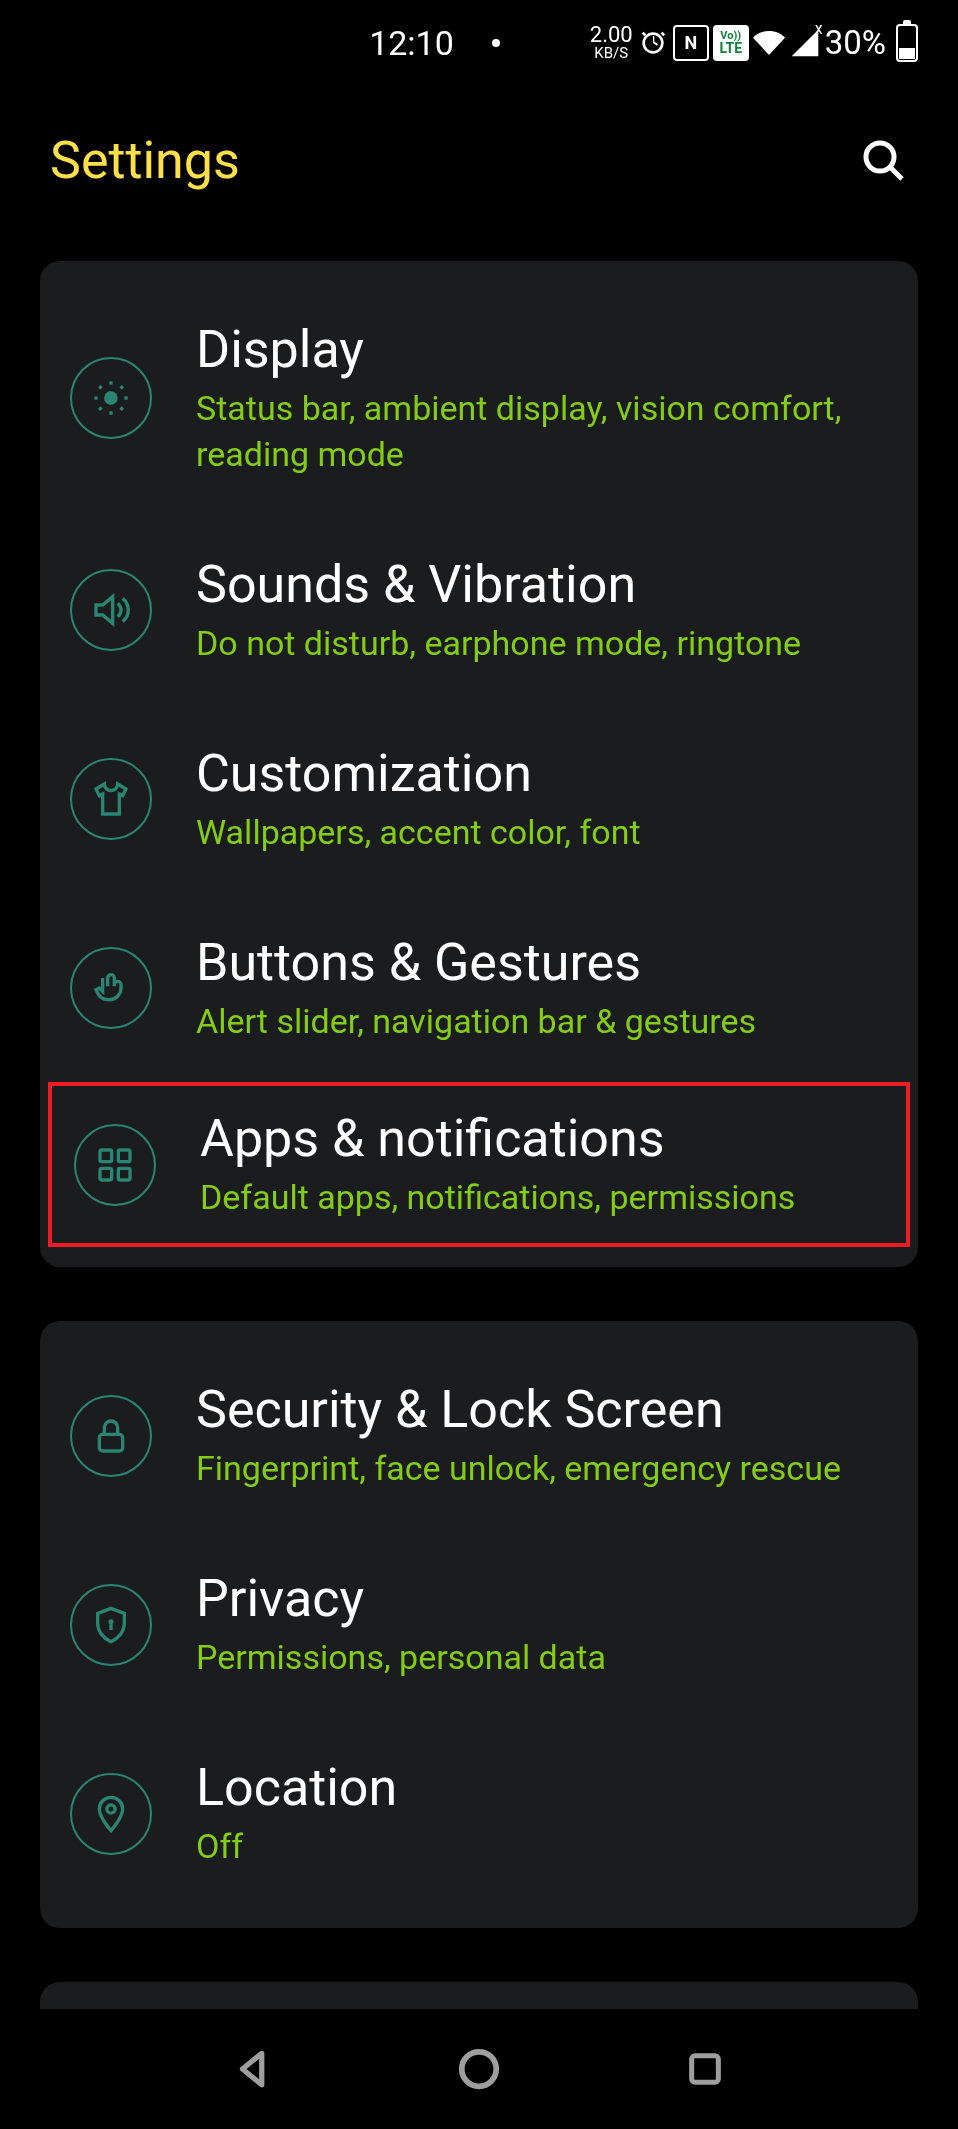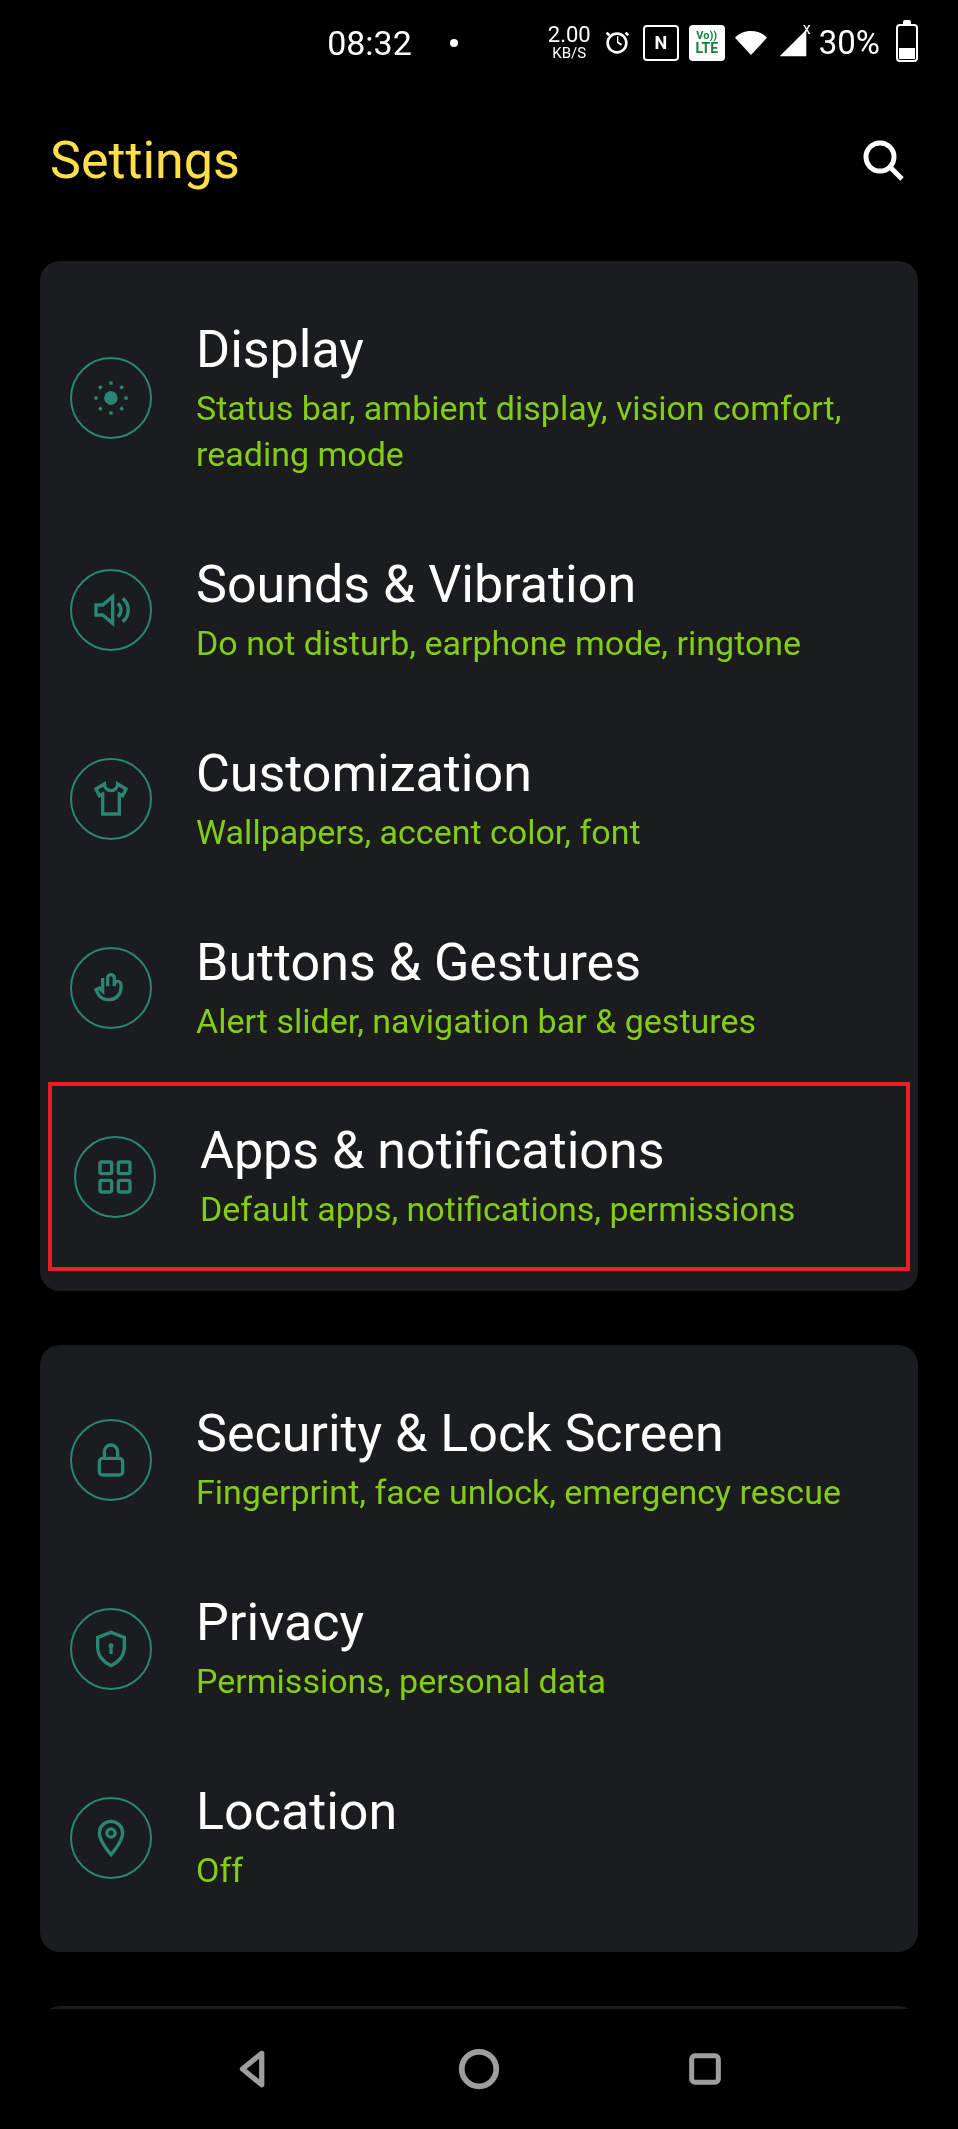--- a/index.html
+++ b/index.html
@@ -38,21 +38,21 @@
   .status-dot {
     width: 8px;
     height: 8px;
     background: #ffffff;
     border-radius: 50%;
     margin-left: 20px;
   }
   .status-right {
     display: flex;
     align-items: center;
-    gap: 10px;
+    gap: 4px;
   }
   .net-speed {
     display: flex;
     flex-direction: column;
     align-items: center;
     font-size: 20px;
     line-height: 1;
   }
   .net-speed-top {
     font-size: 22px;
@@ -161,21 +161,21 @@
   .setting-item {
     display: flex;
     align-items: center;
     padding: 38px 30px;
     gap: 44px;
     position: relative;
   }
   .setting-item.highlighted {
     border: 4px solid #ee1c25;
     margin: 0 8px;
-    padding: 34px 22px;
+    padding: 22px 22px;
   }
   .icon-circle {
     width: 82px;
     height: 82px;
     border: 2px solid #2a8573;
     border-radius: 50%;
     display: flex;
     align-items: center;
     justify-content: center;
     flex-shrink: 0;
@@ -226,21 +226,21 @@
     stroke: #9e9e9e;
     fill: none;
     stroke-width: 3;
   }
 </style>
 </head>
 <body>
 
 <div class="status-bar">
   <div class="status-left">
-    <span>08:32</span>
+    <span>12:10</span>
     <span class="status-dot"></span>
   </div>
   <div class="status-right">
     <div class="net-speed">
       <span class="net-speed-top">2.00</span>
       <span class="net-speed-bottom">KB/S</span>
     </div>
     <div class="status-icon">
       <svg viewBox="0 0 24 24">
           <path d="M12 4a8 8 0 108 8 8 8 0 00-8-8zm0 14a6 6 0 116-6 6 6 0 01-6 6zM4.9 3.5L3.5 4.9l2 2 1.4-1.4zM19.1 3.5l2 2-1.4 1.4-2-2zM12 7v5l3 2 .8-1.3L13 11V7z"></path>

